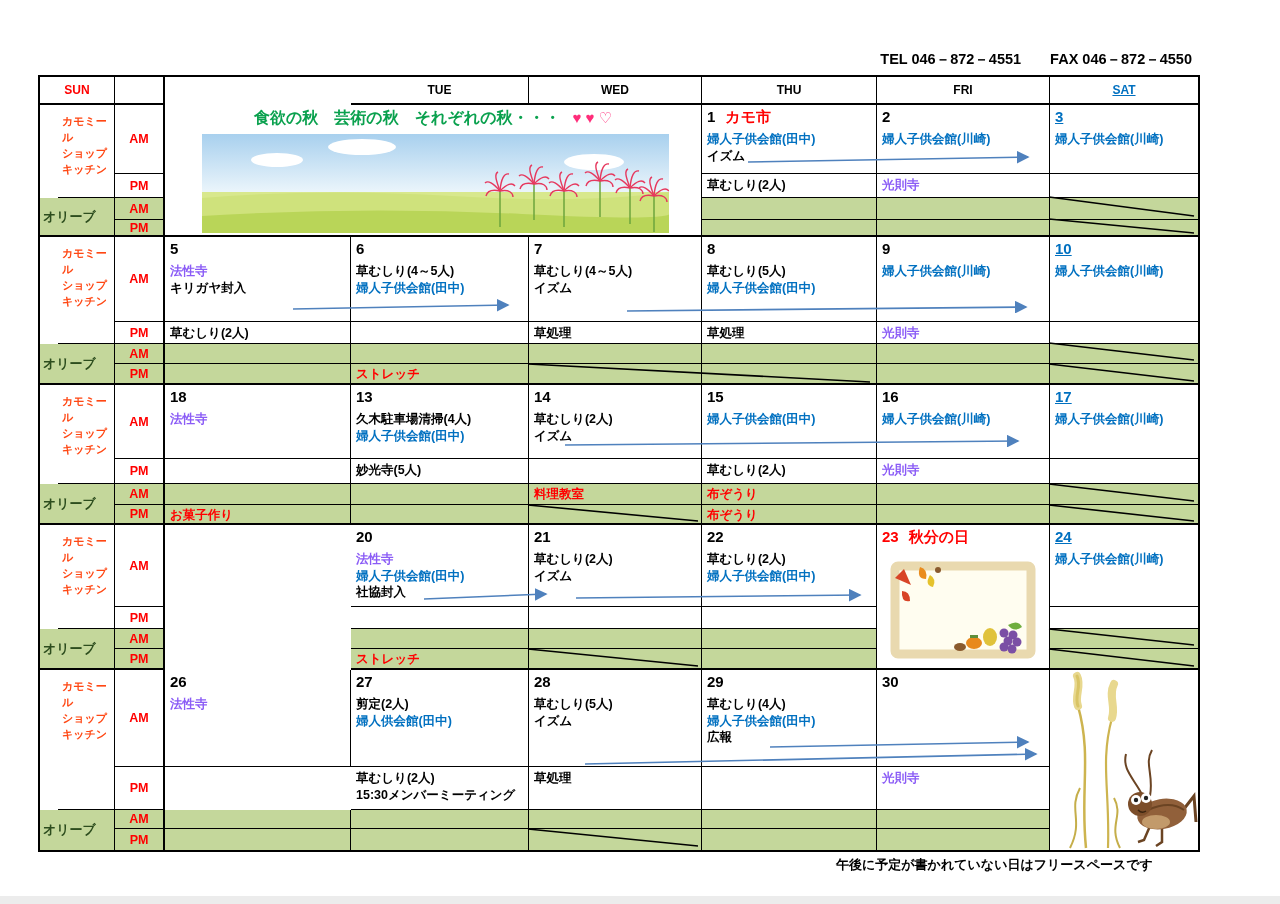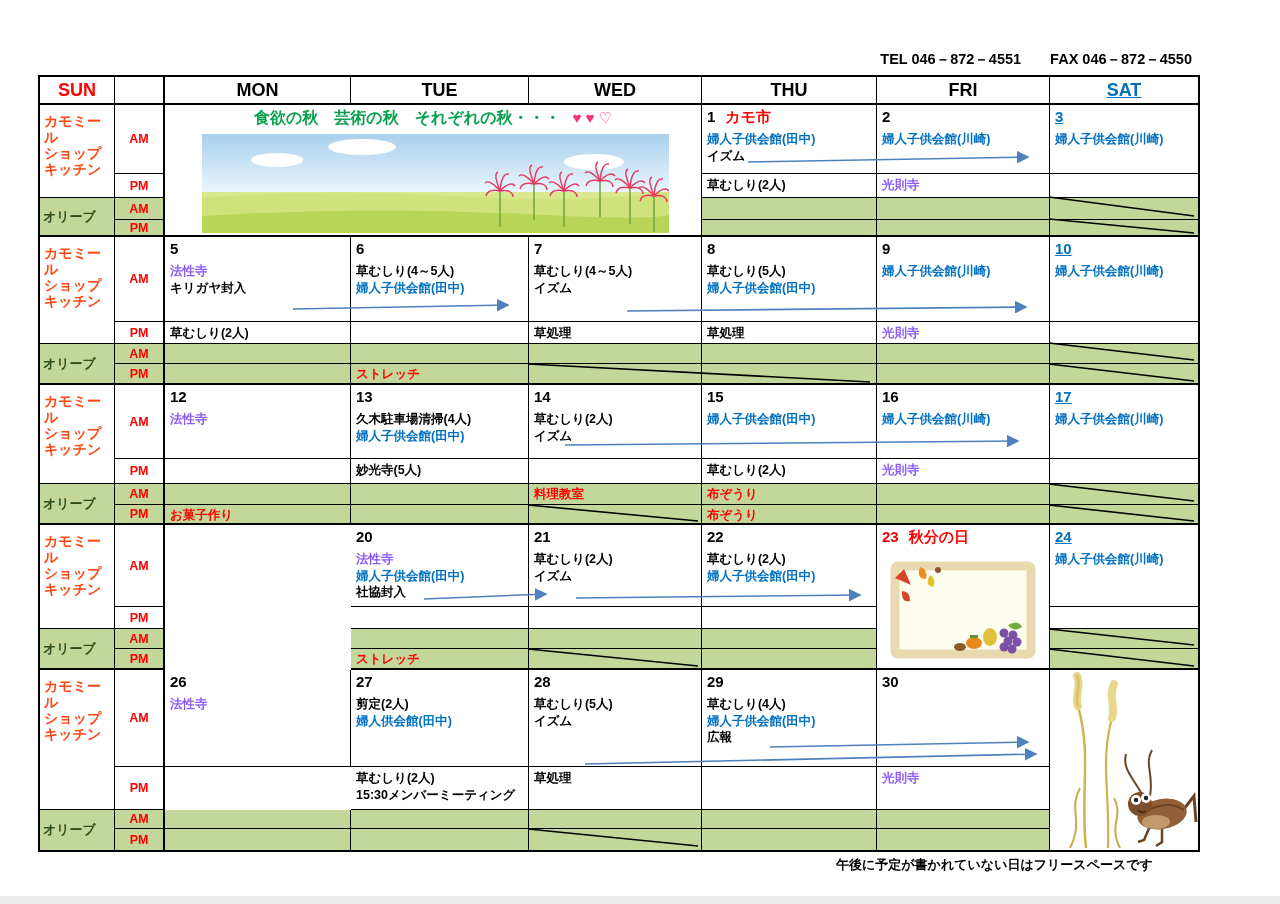--- a/index.html
+++ b/index.html
@@ -14,23 +14,23 @@
   .cal{position:absolute;left:38px;top:75px;width:1158px;height:773px;display:grid;
        grid-template-columns:75px 50px 186px 178px 173px 175px 173px 148px;
        grid-template-rows:28px 69px 24px 22px 17px 85px 22px 20px 21px 74px 25px 21px 20px 82px 22px 20px 21px 97px 43px 19px 21px;
        border:2px solid #000;background:#fff;box-sizing:content-box;}
   .c{border-right:1px solid #000;border-bottom:1px solid #000;position:relative;overflow:hidden;box-sizing:border-box;background:#fff;}
   .g{background:#c4d79b;}
   .bb2{border-bottom-width:2px;}
   .br2{border-right-width:2px;}
   .nr{border-right:none;}
   .nb{border-bottom:none;}
-  .hd{display:flex;align-items:center;justify-content:center;font-size:18px;}
+  .hd{display:flex;align-items:center;justify-content:center;font-size:12px;}
   .cr{color:#f00;} .cb{color:#0070c0;text-decoration:underline;}
-  .klabel{color:#ff4713;font-size:14px;padding:8px 2px 0 4px;line-height:16px;}
+  .klabel{color:#ff4713;font-size:11px;padding:8px 2px 0 4px;line-height:16px;margin-left:18px;}
   .olabel{color:#2d4d1e;font-size:13px;display:flex;align-items:center;padding-left:3px;}
   .ampm{color:#f00;font-size:12.5px;display:flex;align-items:center;justify-content:center;}
   .dnrow{padding:3px 0 5px 5px;line-height:18px;white-space:nowrap;}
   .dn{font-size:15px;}
   .devent{font-size:15px;color:#f00;margin-left:10px;}
   .ln{font-size:12.5px;line-height:16.5px;padding-left:5px;white-space:nowrap;}
   .bl{color:#0070c0;} .pu{color:#8b5cf6;} .rd{color:#f00;}
   .pln{font-size:12.5px;padding:3px 0 0 5px;white-space:nowrap;line-height:17px;}
   .oev{font-size:12.5px;color:#f00;padding:2px 0 0 5px;white-space:nowrap;}
   .meet{background:#e0b3b3;display:flex;align-items:center;justify-content:center;font-size:15px;letter-spacing:6px;}
@@ -44,21 +44,20 @@
 <body>
 
 <div class="page">
 
   <div class="contact">TEL 046－872－4551　　FAX 046－872－4550</div>
 
   <div class="cal">
 
     <div class="c hd cr bb2" style="grid-area:1/1/2/2">SUN</div>
     <div class="c hd bb2 br2" style="grid-area:1/2/2/3"></div>
-    <div class="c hd bb2" style="grid-area:1/3/2/4">MON</div>
     <div class="c hd bb2" style="grid-area:1/4/2/5">TUE</div>
     <div class="c hd bb2" style="grid-area:1/5/2/6">WED</div>
     <div class="c hd bb2" style="grid-area:1/6/2/7">THU</div>
     <div class="c hd bb2" style="grid-area:1/7/2/8">FRI</div>
     <div class="c hd cb bb2 nr" style="grid-area:1/8/2/9">SAT</div>
 
     <div class="c klabel" style="grid-area:2/1/4/2">
       <div>カモミール</div>
         <div>ショップ</div>
         <div>キッチン</div>
@@ -203,21 +202,21 @@
     <div class="c g bb2 nr" style="grid-area:9/8/10/9"></div>
 
     <div class="c klabel" style="grid-area:10/1/12/2">
       <div>カモミール</div>
         <div>ショップ</div>
         <div>キッチン</div>
     </div>
     <div class="c ampm br2" style="grid-area:10/2/11/3">AM</div>
     <div class="c ampm br2" style="grid-area:11/2/12/3">PM</div>
     <div class="c" style="grid-area:10/3/11/4">
-      <div class="dnrow"><span class="dn">12</span></div>
+      <div class="dnrow"><span class="dn">18</span></div>
       <div class="ln pu">法性寺</div>
     </div>
     <div class="c" style="grid-area:10/4/11/5">
       <div class="dnrow"><span class="dn">13</span></div>
       <div class="ln">久木駐車場清掃(4人)</div>
       <div class="ln bl">婦人子供会館(田中)</div>
     </div>
     <div class="c" style="grid-area:10/5/11/6">
       <div class="dnrow"><span class="dn">14</span></div>
       <div class="ln">草むしり(2人)</div>

